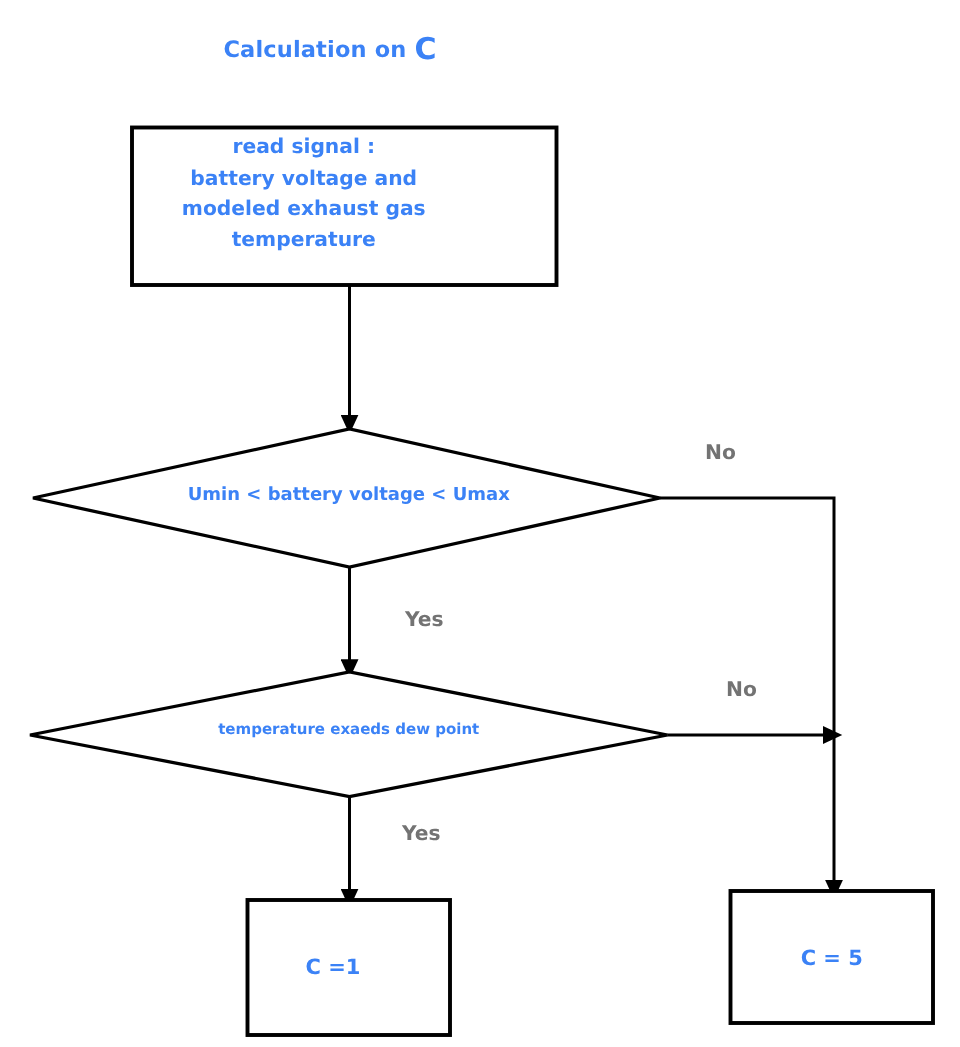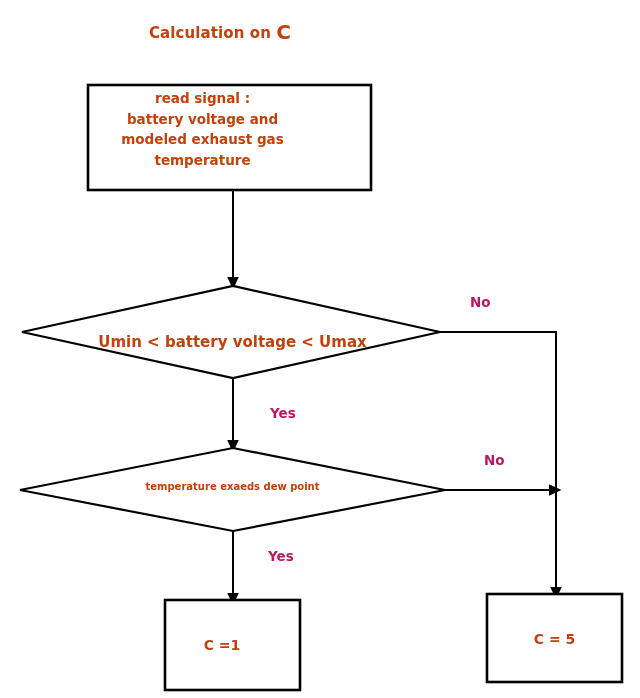--- a/index.html
+++ b/index.html
@@ -20,21 +20,21 @@
     top: 0;
     left: 0;
     width: 640px;
     height: 698px;
   }
   .node-text {
     position: absolute;
     text-align: center;
     font-family: "DejaVu Sans", sans-serif;
     font-weight: bold;
-    color: #c2410c;
+    color: #3b82f6;
     line-height: 1.32;
     white-space: pre;
     pointer-events: none;
   }
   #diagram-title {
     left: 0;
     top: 19px;
     width: 440px;
     font-size: 15px;
     letter-spacing: 0.1px;
@@ -46,23 +46,23 @@
   }
   #read-signal-text {
     left: 88px;
     top: 88px;
     width: 229px;
     font-size: 13.5px;
     line-height: 1.52;
   }
   #decision-voltage-text {
     left: 60px;
-    top: 333px;
+    top: 322px;
     width: 345px;
-    font-size: 15px;
+    font-size: 12px;
   }
   #decision-temperature-text {
     left: 60px;
     top: 480px;
     width: 345px;
     font-size: 10px;
   }
   #result-c1-text {
     left: 165px;
     top: 636px;
@@ -73,21 +73,21 @@
     left: 487px;
     top: 630px;
     width: 135px;
     font-size: 14px;
   }
   .edge-label {
     position: absolute;
     font-size: 13.5px;
     font-weight: bold;
     font-family: "DejaVu Sans", sans-serif;
-    color: #be185d;
+    color: #737373;
     white-space: pre;
     pointer-events: none;
   }
   #label-no-voltage { left: 470px; top: 294px; }
   #label-yes-voltage { left: 270px; top: 405px; }
   #label-no-temperature { left: 484px; top: 452px; }
   #label-yes-temperature { left: 268px; top: 548px; }
 </style>
 </head>
 <body>

